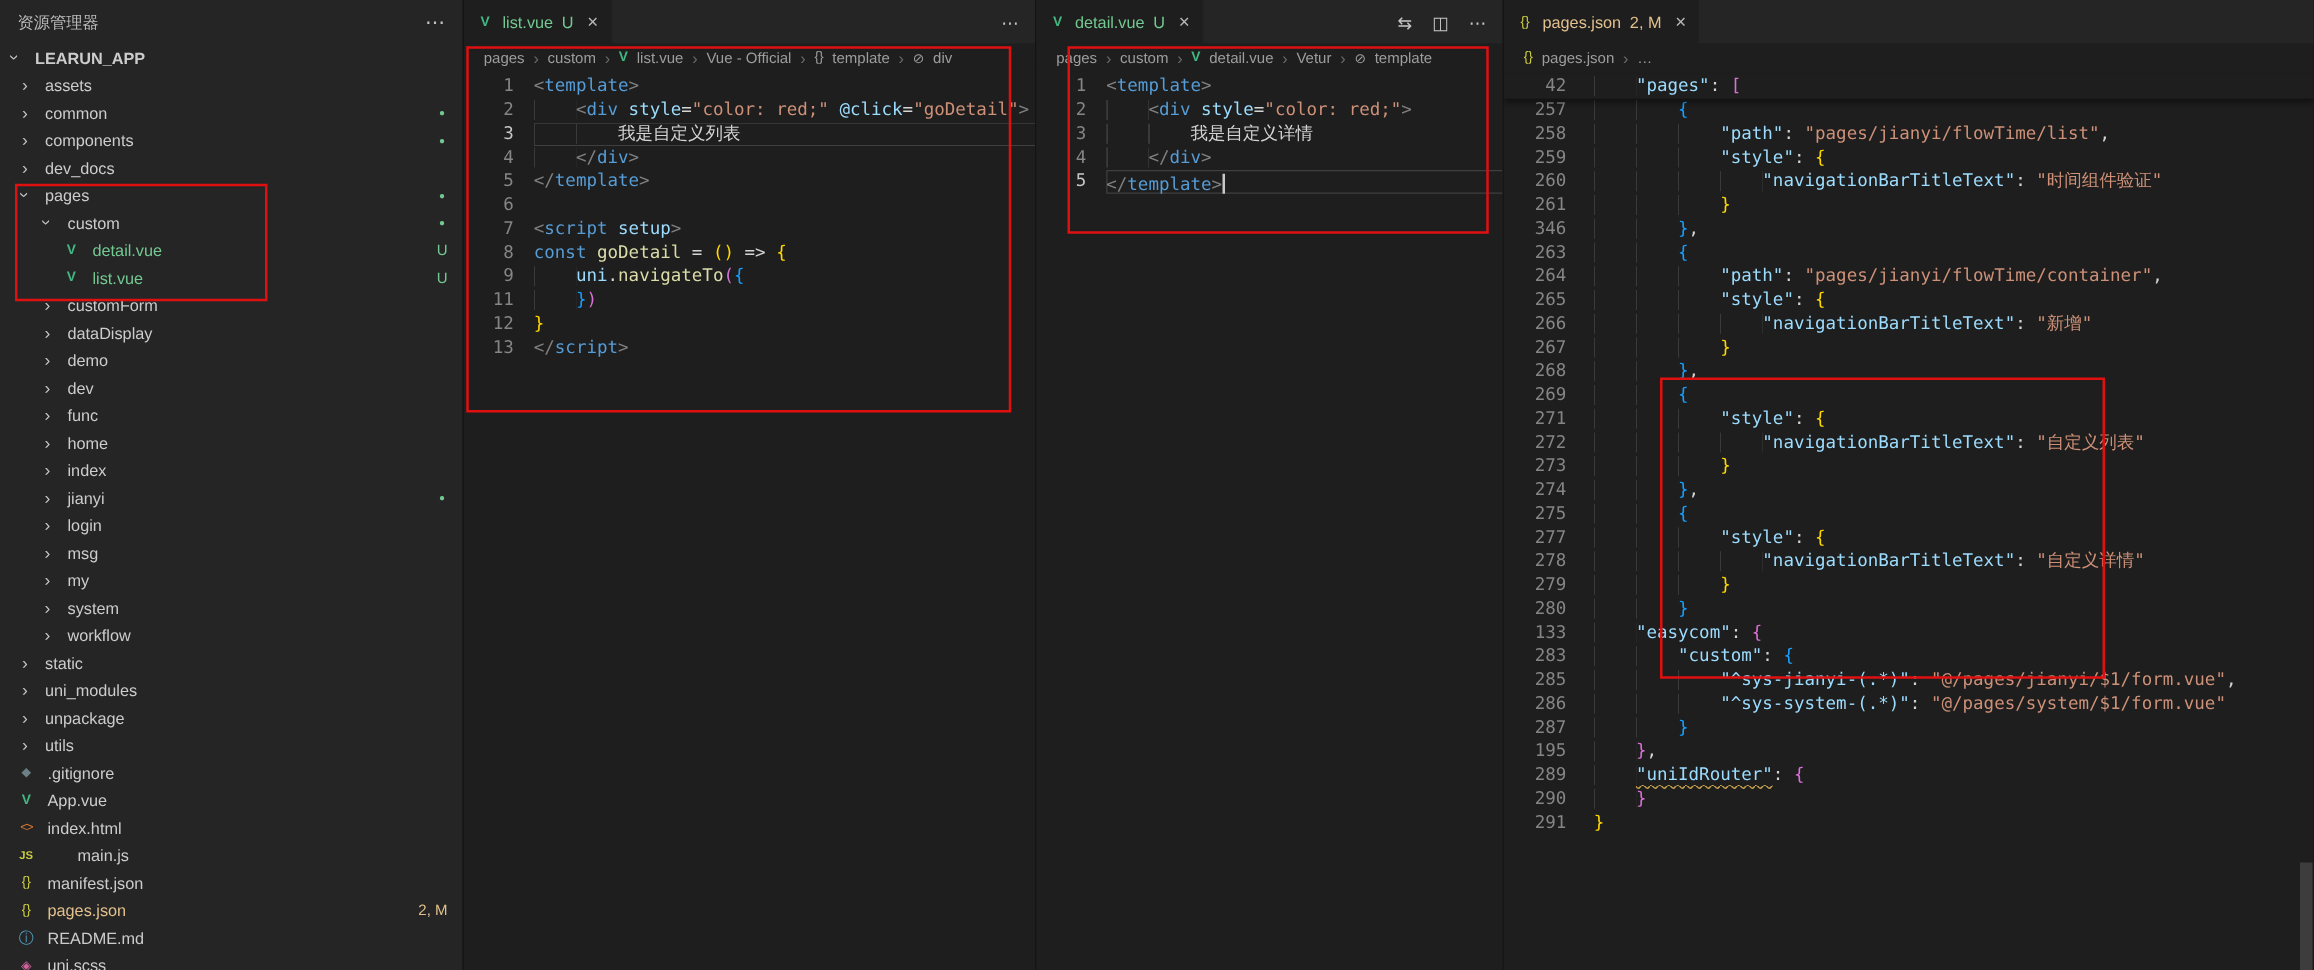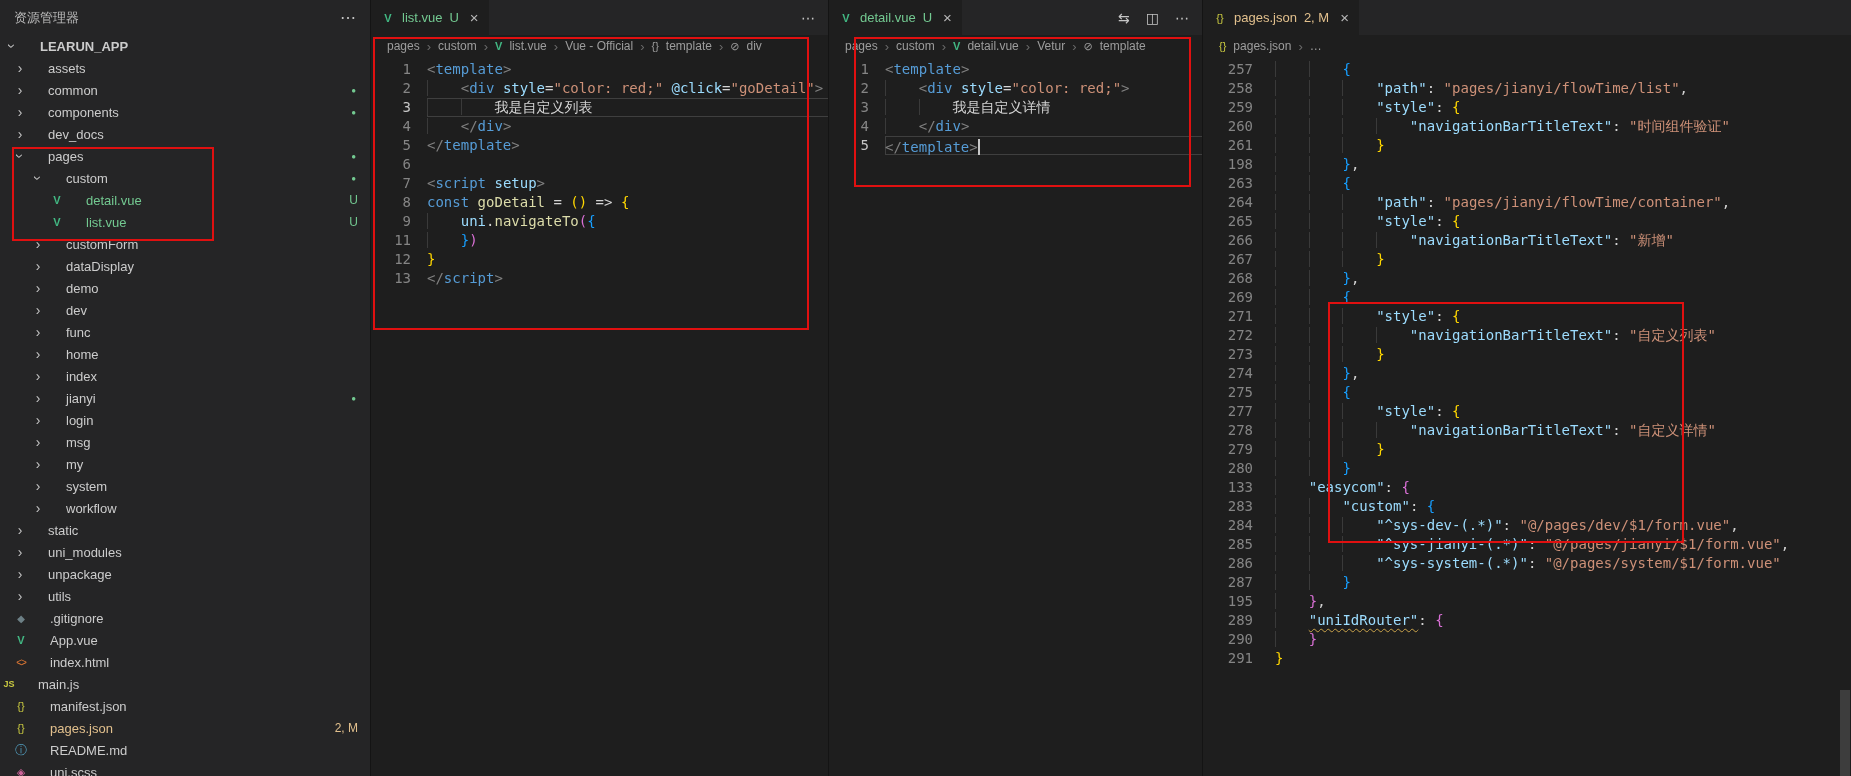--- a/index.html
+++ b/index.html
@@ -8,21 +8,21 @@
 
   
   .sidebar{position:absolute;left:0;top:0;bottom:0;width:370px;background:#252526;overflow:hidden;}
   .side-head{height:35px;display:flex;align-items:center;justify-content:space-between;
              padding:0 14px;font-size:13px;color:#bbbbbb;}
   .more{color:#c5c5c5;font-size:16px;cursor:pointer;}
   .row{position:relative;height:22px;display:flex;align-items:center;font-size:13px;color:#cccccc;white-space:nowrap;}
   .twist{width:16px;flex:none;display:inline-flex;justify-content:center;color:#c5c5c5;font-size:14px;}
   .open{transform:rotate(90deg);}
   .ficon{width:18px;flex:none;text-align:center;font-size:11px;}
-  .lbl{margin-left:20px;}
+  .lbl{margin-left:8px;}
   .rootlbl{font-weight:700;font-size:13px;color:#cccccc;}
   .dot{position:absolute;right:14px;color:#73c991;font-size:8px;}
   .bdg{position:absolute;right:12px;font-size:12px;}
   .st-untracked{color:#73c991;}
   .st-modified{color:#e2c08d;}
 
   
   .ci-vue{color:#42b883;font-weight:700;font-size:11px;}
   .ci-json{color:#cbcb41;font-size:11px;}
   .ci-html{color:#e37933;font-size:10px;letter-spacing:-1px;}
@@ -207,21 +207,21 @@
           <span class="lbl">.gitignore</span>
         </div>
         <div class="row" style="padding-left: 12px;">
           <span class="ficon ci-vue">V</span>
           <span class="lbl">App.vue</span>
         </div>
         <div class="row" style="padding-left: 12px;">
           <span class="ficon ci-html">&lt;&gt;</span>
           <span class="lbl">index.html</span>
         </div>
-        <div class="row" style="">
+        <div class="row" style="padding-left: 12px; gap: 24px;">
           <span class="ficon ci-js">JS</span>
           <span class="lbl">main.js</span>
         </div>
         <div class="row" style="padding-left: 12px;">
           <span class="ficon ci-json">{}</span>
           <span class="lbl">manifest.json</span>
         </div>
         <div class="row" style="padding-left: 12px;">
           <span class="ficon ci-json">{}</span>
           <span class="lbl st-modified">pages.json</span>
@@ -376,20 +376,24 @@
           <span class="tclose">×</span>
         </div>
       </div>
       <div class="crumbs">
         <span class="cico ci-json">{}</span>
         <span class="citem">pages.json</span>
         <span class="csep">›</span>
         <span class="citem">…</span>
       </div>
       <div class="code">
+        <div class="cl sticky">
+          <span class="ln">42</span>
+          <span class="lc"><span class="c-d g">    </span><span class="c-a">"pages"</span><span class="c-d">: </span><span class="c-b2">[</span></span>
+        </div>
         <div class="cl">
           <span class="ln">257</span>
           <span class="lc"><span class="c-d g">        </span><span class="c-b3">{</span></span>
         </div>
         <div class="cl">
           <span class="ln">258</span>
           <span class="lc"><span class="c-d g">            </span><span class="c-a">"path"</span><span class="c-d">: </span><span class="c-s">"pages/jianyi/flowTime/list"</span><span class="c-d">,</span></span>
         </div>
         <div class="cl">
           <span class="ln">259</span>
@@ -397,21 +401,21 @@
         </div>
         <div class="cl">
           <span class="ln">260</span>
           <span class="lc"><span class="c-d g">                </span><span class="c-a">"navigationBarTitleText"</span><span class="c-d">: </span><span class="c-s">"时间组件验证"</span></span>
         </div>
         <div class="cl">
           <span class="ln">261</span>
           <span class="lc"><span class="c-d g">            </span><span class="c-b1">}</span></span>
         </div>
         <div class="cl">
-          <span class="ln">198</span>
+          <span class="ln">346</span>
           <span class="lc"><span class="c-d g">        </span><span class="c-b3">}</span><span class="c-d">,</span></span>
         </div>
         <div class="cl">
           <span class="ln">263</span>
           <span class="lc"><span class="c-d g">        </span><span class="c-b3">{</span></span>
         </div>
         <div class="cl">
           <span class="ln">264</span>
           <span class="lc"><span class="c-d g">            </span><span class="c-a">"path"</span><span class="c-d">: </span><span class="c-s">"pages/jianyi/flowTime/container"</span><span class="c-d">,</span></span>
         </div>
@@ -471,24 +475,20 @@
           <span class="ln">280</span>
           <span class="lc"><span class="c-d g">        </span><span class="c-b3">}</span></span>
         </div>
         <div class="cl">
           <span class="ln">133</span>
           <span class="lc"><span class="c-d g">    </span><span class="c-a">"easycom"</span><span class="c-d">: </span><span class="c-b2">{</span></span>
         </div>
         <div class="cl">
           <span class="ln">283</span>
           <span class="lc"><span class="c-d g">        </span><span class="c-a">"custom"</span><span class="c-d">: </span><span class="c-b3">{</span></span>
-        </div>
-        <div class="cl">
-          <span class="ln">284</span>
-          <span class="lc"><span class="c-d g">            </span><span class="c-a">"^sys-dev-(.*)"</span><span class="c-d">: </span><span class="c-s">"@/pages/dev/$1/form.vue"</span><span class="c-d">,</span></span>
         </div>
         <div class="cl">
           <span class="ln">285</span>
           <span class="lc"><span class="c-d g">            </span><span class="c-a">"^sys-jianyi-(.*)"</span><span class="c-d">: </span><span class="c-s">"@/pages/jianyi/$1/form.vue"</span><span class="c-d">,</span></span>
         </div>
         <div class="cl">
           <span class="ln">286</span>
           <span class="lc"><span class="c-d g">            </span><span class="c-a">"^sys-system-(.*)"</span><span class="c-d">: </span><span class="c-s">"@/pages/system/$1/form.vue"</span></span>
         </div>
         <div class="cl">

